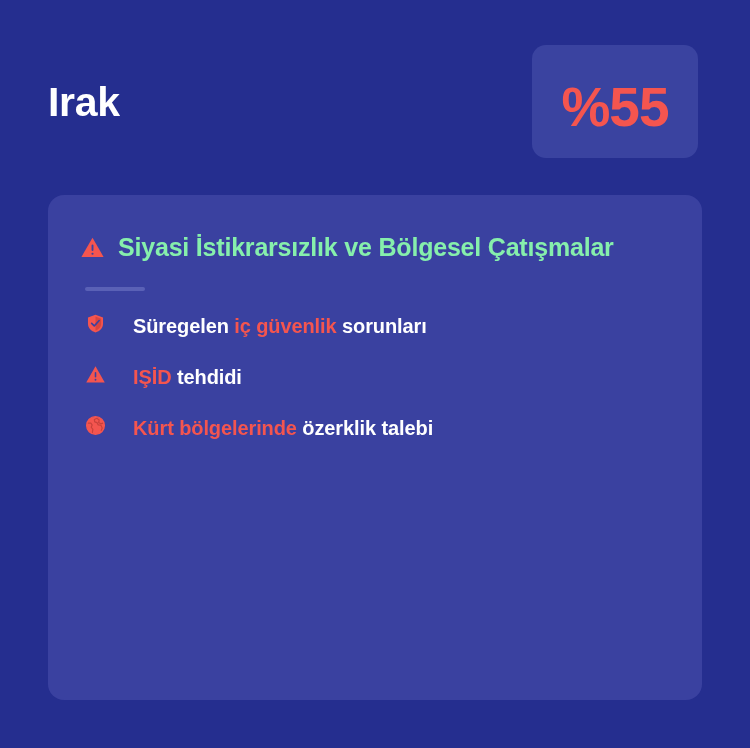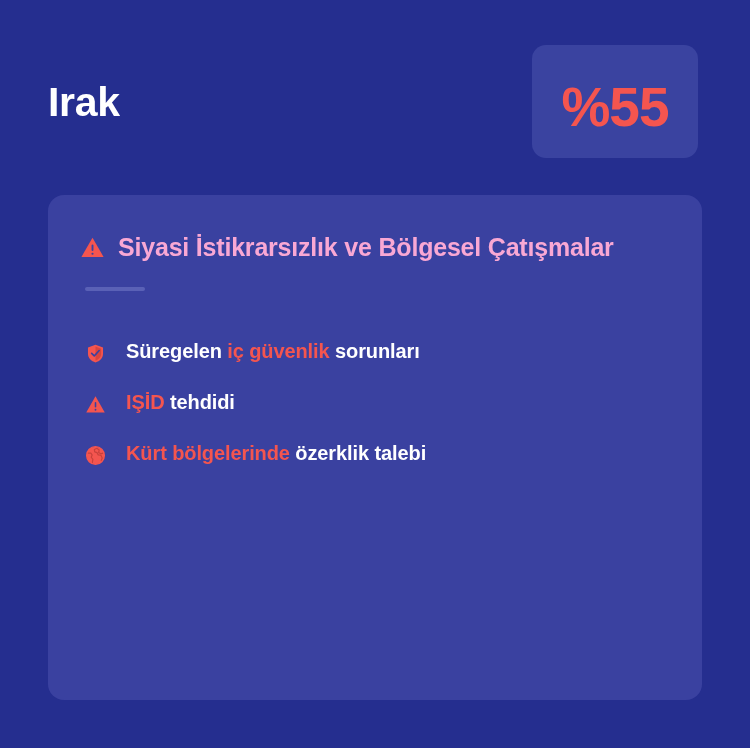--- a/index.html
+++ b/index.html
@@ -78,43 +78,43 @@
   }
   .card-header-icon {
     width: 25px;
     height: 25px;
     flex: 0 0 25px;
     display: block;
   }
   .card-header-title {
     font-size: 25px;
     font-weight: 700;
-    color: #f9a8d4;
+    color: #86efac;
     letter-spacing: -0.2px;
     line-height: 32px;
   }
 
   .divider {
     width: 60px;
     height: 4px;
     border-radius: 3px;
     background: #5A61B6;
     margin: 22px 0 0 5px;
   }
 
   
   .risk-list {
     list-style: none;
     margin: 22px 0 0 0;
     padding: 0;
   }
   .risk-item {
     display: flex;
-    align-items: flex-end;
-    gap: 20px;
+    align-items: flex-start;
+    gap: 27px;
     height: 51px;
     padding-left: 5px;
   }
   .risk-icon {
     width: 21px;
     height: 21px;
     flex: 0 0 21px;
     display: block;
   }
   .risk-text {

